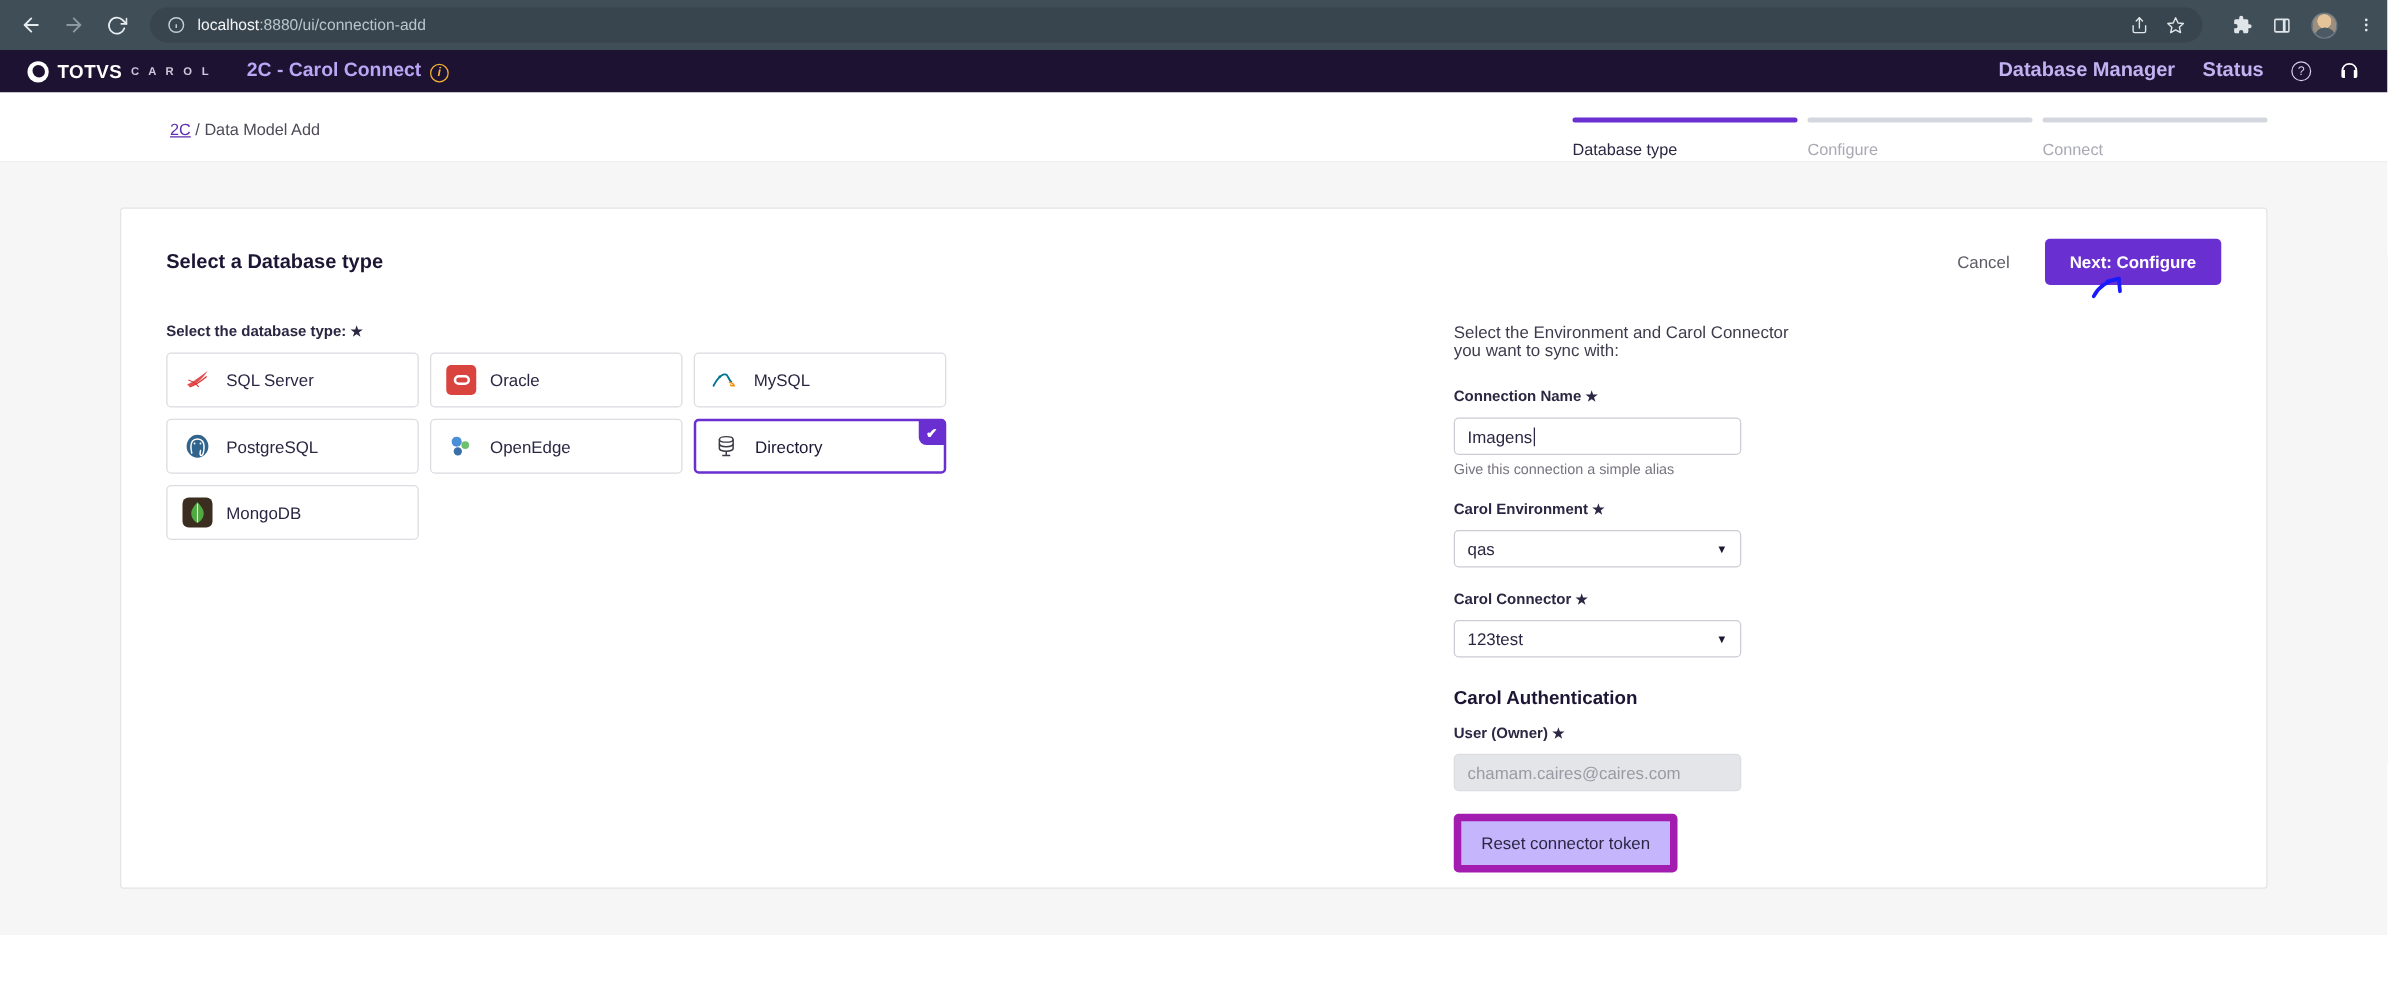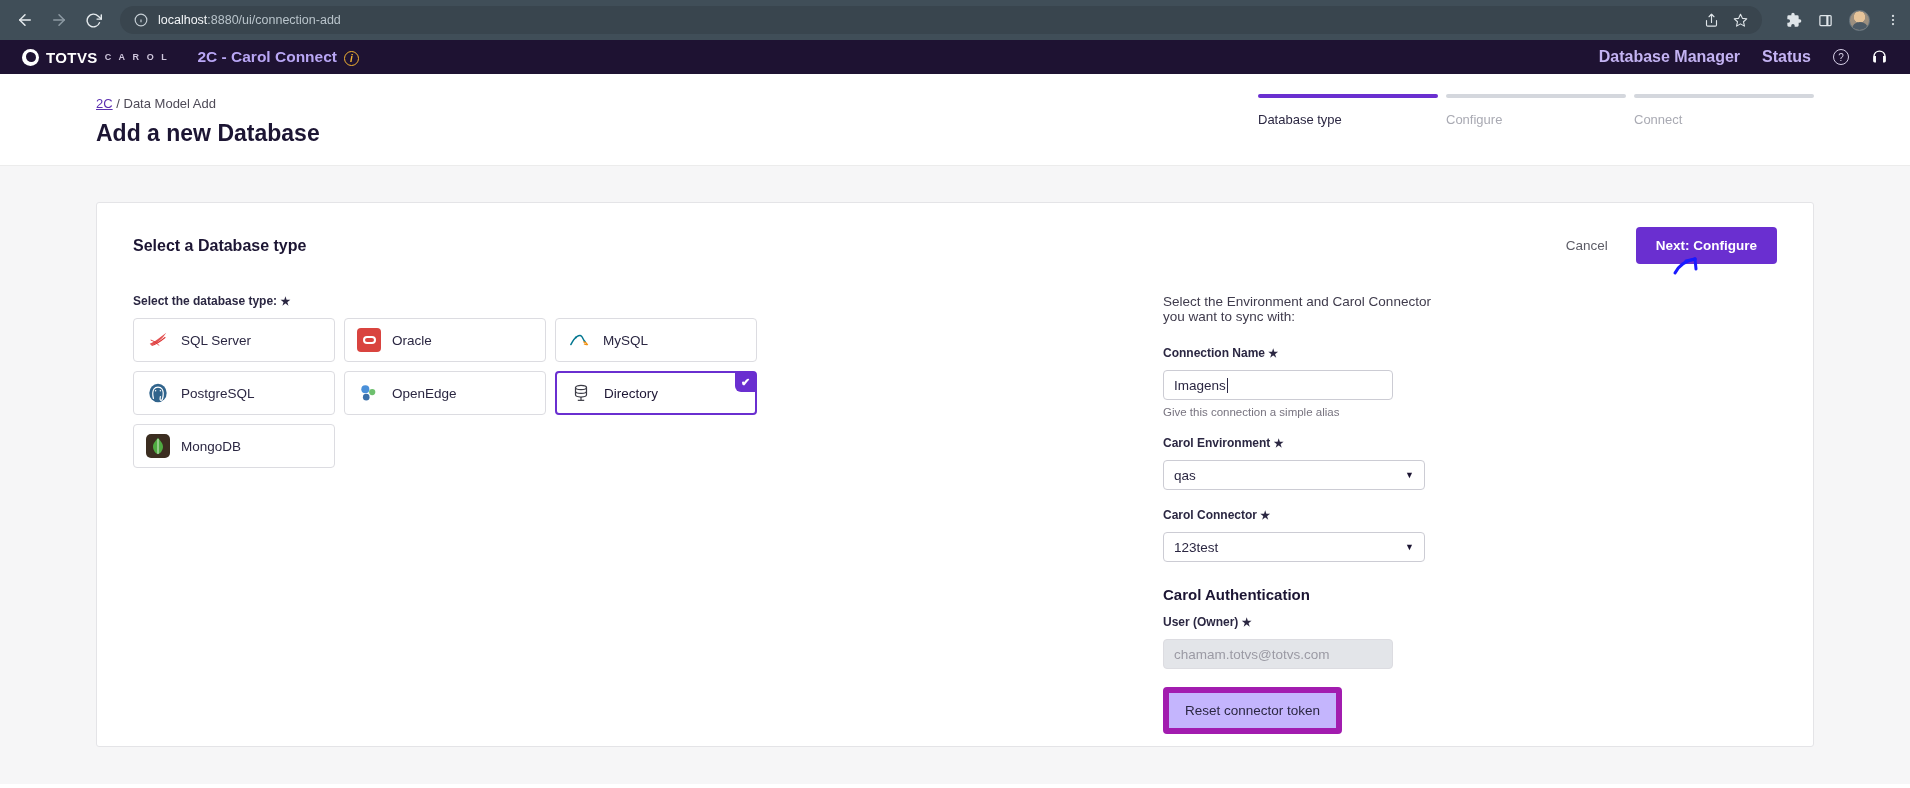--- a/index.html
+++ b/index.html
@@ -79,21 +79,21 @@
   }
   .headset{ color:#fff; display:flex; }
 
   
   .page-head{
     background:#fff; padding:22px 0 18px 0; position:relative;
     border-bottom:1px solid #ececec;
   }
   .page-head-inner{ padding:0 96px; display:flex; align-items:flex-start; }
   .breadcrumb{ font-size:13px; color:#4e4a57; }
-  .breadcrumb a{ color:#5b2fb0; text-decoration:underline; }
+  .breadcrumb a{ color:#5b2fb0; text-decoration:underline;margin-left:40px; }
   .page-title{ font-size:23px; font-weight:bold; color:#1c1533; margin-top:9px; }
   .stepper{
     position:absolute; right:96px; top:20px; display:flex; gap:8px;
   }
   .step{ width:180px; }
   .step-bar{ height:4px; border-radius:2px; background:#d4d7dd; }
   .step.active .step-bar{ background:#6a2fd0; }
   .step-label{ font-size:13px; color:#a9aab3; margin-top:14px; }
   .step.active .step-label{ color:#2b2742; }
 
@@ -157,21 +157,21 @@
     width:230px; height:30px; border:1px solid #ccccd4; border-radius:4px;
     padding:0 10px; font-size:13.5px; color:#2b2742; background:#fff;
     font-family:inherit;
   }
   .input.caret{ position:relative; display:flex; align-items:center; }
   .caret-bar{
     display:inline-block; width:1px; height:15px; background:#2b2742; margin-left:1px;
   }
   .hint{ font-size:11.5px; color:#77737f; margin-top:6px; }
   .select{
-    width:262px; height:30px; border:1px solid #ccccd4; border-radius:4px;
+    width:230px; height:30px; border:1px solid #ccccd4; border-radius:4px;
     padding:0 10px; font-size:13.5px; color:#2b2742; background:#fff;
     display:flex; align-items:center; cursor:pointer;
   }
   .select .chev{ margin-left:auto; color:#1c1533; font-size:9px; }
   .section-title{ font-size:15px; font-weight:bold; color:#1c1533; margin:24px 0 12px; }
   .input.disabled{
     background:#e3e5e9; border-color:#dcdce1; color:#9b9aa4;
     display:flex; align-items:center;
   }
   .btn-outline{
@@ -275,21 +275,20 @@
 </div>
 
 <div class="page-head">
   <div class="page-head-inner">
     <div>
       <div class="breadcrumb">
         <a href="#">2C</a>
         <span>/</span>
         <span>Data Model Add</span>
       </div>
-      <div class="page-title">Add a new Database</div>
     </div>
   </div>
 
   <div class="stepper">
     <div class="step active">
       <div class="step-bar"></div>
       <div class="step-label">Database type</div>
     </div>
     <div class="step">
       <div class="step-bar"></div>
@@ -440,21 +439,21 @@
         </div>
 
         <div class="section-title">Carol Authentication</div>
 
         <div class="form-group">
           <div class="field-label">
             <span>User (Owner)</span>
             <span class="req">★</span>
           </div>
           <div class="input disabled">
-            <span>chamam.totvs@totvs.com</span>
+            <span>chamam.caires@caires.com</span>
           </div>
         </div>
 
         <button class="btn-outline">Reset connector token</button>
       </div>
     </div>
 
     <svg class="cursor-arrow" style="left:1570px; top:40px;" width="40" height="40" viewBox="0 0 40 40">
       <path d="M8 30c4-8 10-12 20-14" stroke="#1a1aff" stroke-width="3" fill="none" stroke-linecap="round"></path>
       <path d="M28 16l-9 2" stroke="#1a1aff" stroke-width="3" fill="none" stroke-linecap="round"></path>

